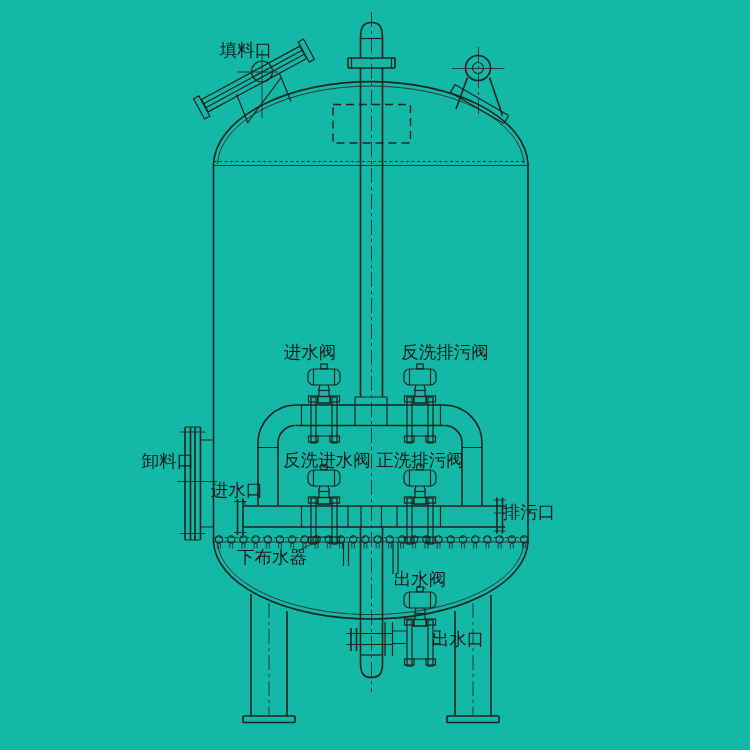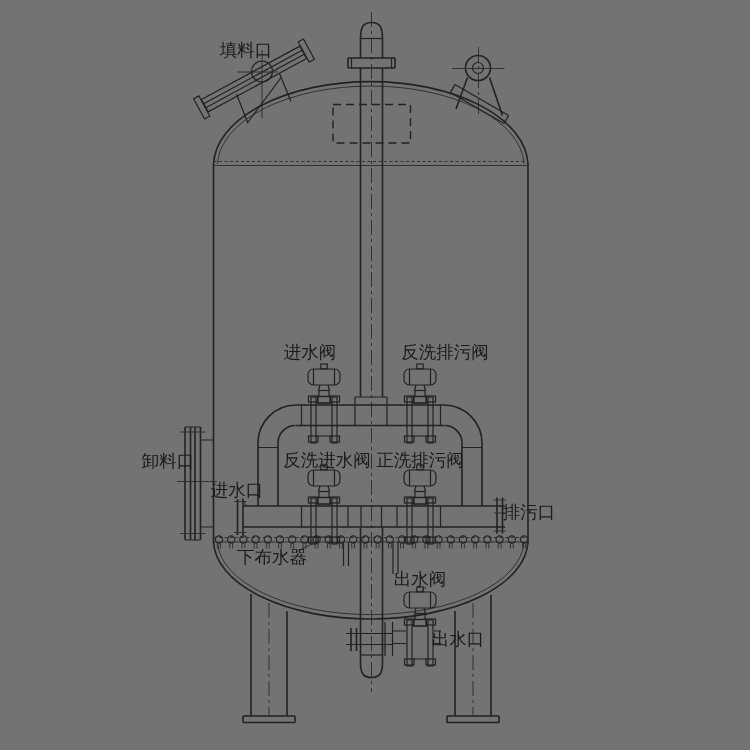--- a/index.html
+++ b/index.html
@@ -1,16 +1,16 @@
 <!DOCTYPE html>
 <html><head>
 <meta charset="utf-8">
 <style>
   html,body{margin:0;padding:0;background:#fff;}
-  .canvas{position:relative;width:750px;height:750px;background:#737373;overflow:hidden;
+  .canvas{position:relative;width:750px;height:750px;background:#14b8a6;overflow:hidden;
           font-family:"Liberation Sans","DejaVu Sans",sans-serif;}
   svg{display:block;}
   .s16{stroke:#222;stroke-width:1.6;fill:none;stroke-linecap:butt;}
   .s12{stroke:#222;stroke-width:1.2;fill:none;}
   .s09{stroke:#2a2a2a;stroke-width:0.9;fill:none;}
   .cl{stroke:#2a2a2a;stroke-width:0.9;fill:none;stroke-dasharray:15 4 3 4;}
   .dshseam{stroke:#2a2a2a;stroke-width:0.9;fill:none;stroke-dasharray:3 2.5;}
   .dshrect{stroke:#222;stroke-width:1.4;fill:none;stroke-dasharray:8 5;}
   .txt{font-family:"Liberation Sans","DejaVu Sans",sans-serif;font-size:17.5px;fill:#1a1a1a;}
 </style>

